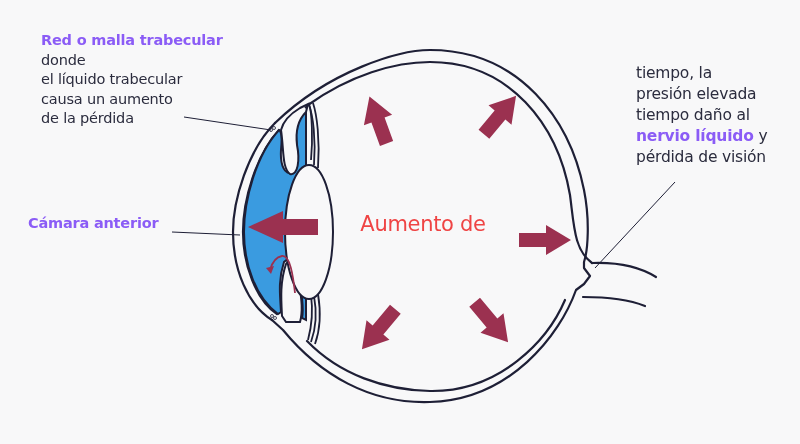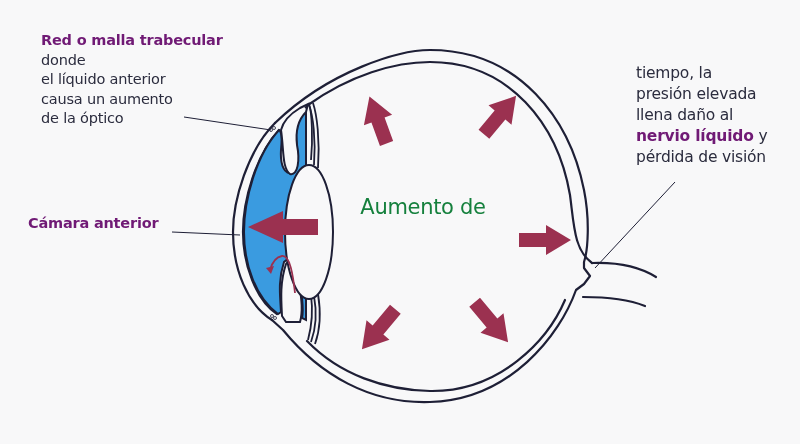--- a/index.html
+++ b/index.html
@@ -22,33 +22,33 @@
     }
     .label {
       position: absolute;
       font-size: 14.5px;
       line-height: 19.5px;
       color: #2b2c3e;
       letter-spacing: -0.2px;
     }
     .label b {
       font-weight: bold;
-      color: #701a75;
+      color: #8b5cf6;
     }
     .label-trabecular { left: 41px; top: 31px; width: 210px; }
     .label-chamber { left: 28px; top: 214px; width: 200px; }
     .label-nerve { left: 636px; top: 42px; width: 170px; font-size: 15.5px; line-height: 21px; }
     .center-label {
       position: absolute;
-      left: 348px; top: 193px;
+      left: 348px; top: 210px;
       width: 150px;
       text-align: center;
       font-size: 21px;
       line-height: 29px;
-      color: #15803d;
+      color: #ef4444;
       letter-spacing: -0.3px;
     }
   </style>
 </head>
 <body>
 
 <svg class="diagram" viewBox="0 0 800 444" xmlns="http://www.w3.org/2000/svg">
 
   <g fill="none" stroke="#1e1f36" stroke-width="2.2" stroke-linejoin="round" stroke-linecap="round">
 
@@ -126,33 +126,33 @@
   </g>
 
   <g fill="none" stroke="#9b3150" stroke-width="1.8">
     <path d="M 295 293 C 293 275, 290 255, 282 256 C 276 257, 272 263, 270 270"></path>
     <polygon points="266,268 271,274 274,266" fill="#9b3150" stroke="none"></polygon>
   </g>
 </svg>
 
 <div class="label label-trabecular">
   <b>Red o malla trabecular</b><span> donde</span><br>
-  <span>el líquido anterior</span><br>
+  <span>el líquido trabecular</span><br>
   <span>causa un aumento</span><br>
-  <span>de la óptico</span>
+  <span>de la pérdida</span>
 </div>
 
 <div class="label label-chamber">
   <b>Cámara anterior</b><br>
 </div>
 
 <div class="label label-nerve">
   <br>
   <span>tiempo, la</span><br>
   <span>presión elevada</span><br>
-  <span>llena daño al</span><br>
+  <span>tiempo daño al</span><br>
   <b>nervio líquido</b><span> y</span><br>
   <span>pérdida de visión</span>
 </div>
 
 <div class="center-label">
   <span>Aumento de</span><br>
 </div>
 
 </body></html>

